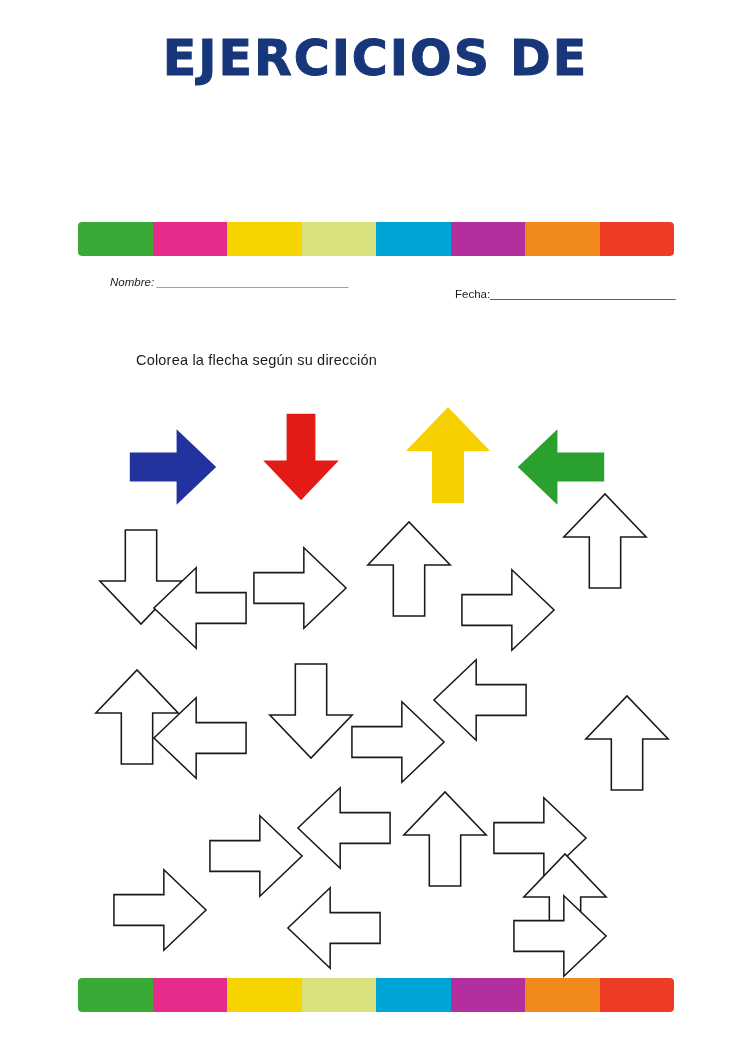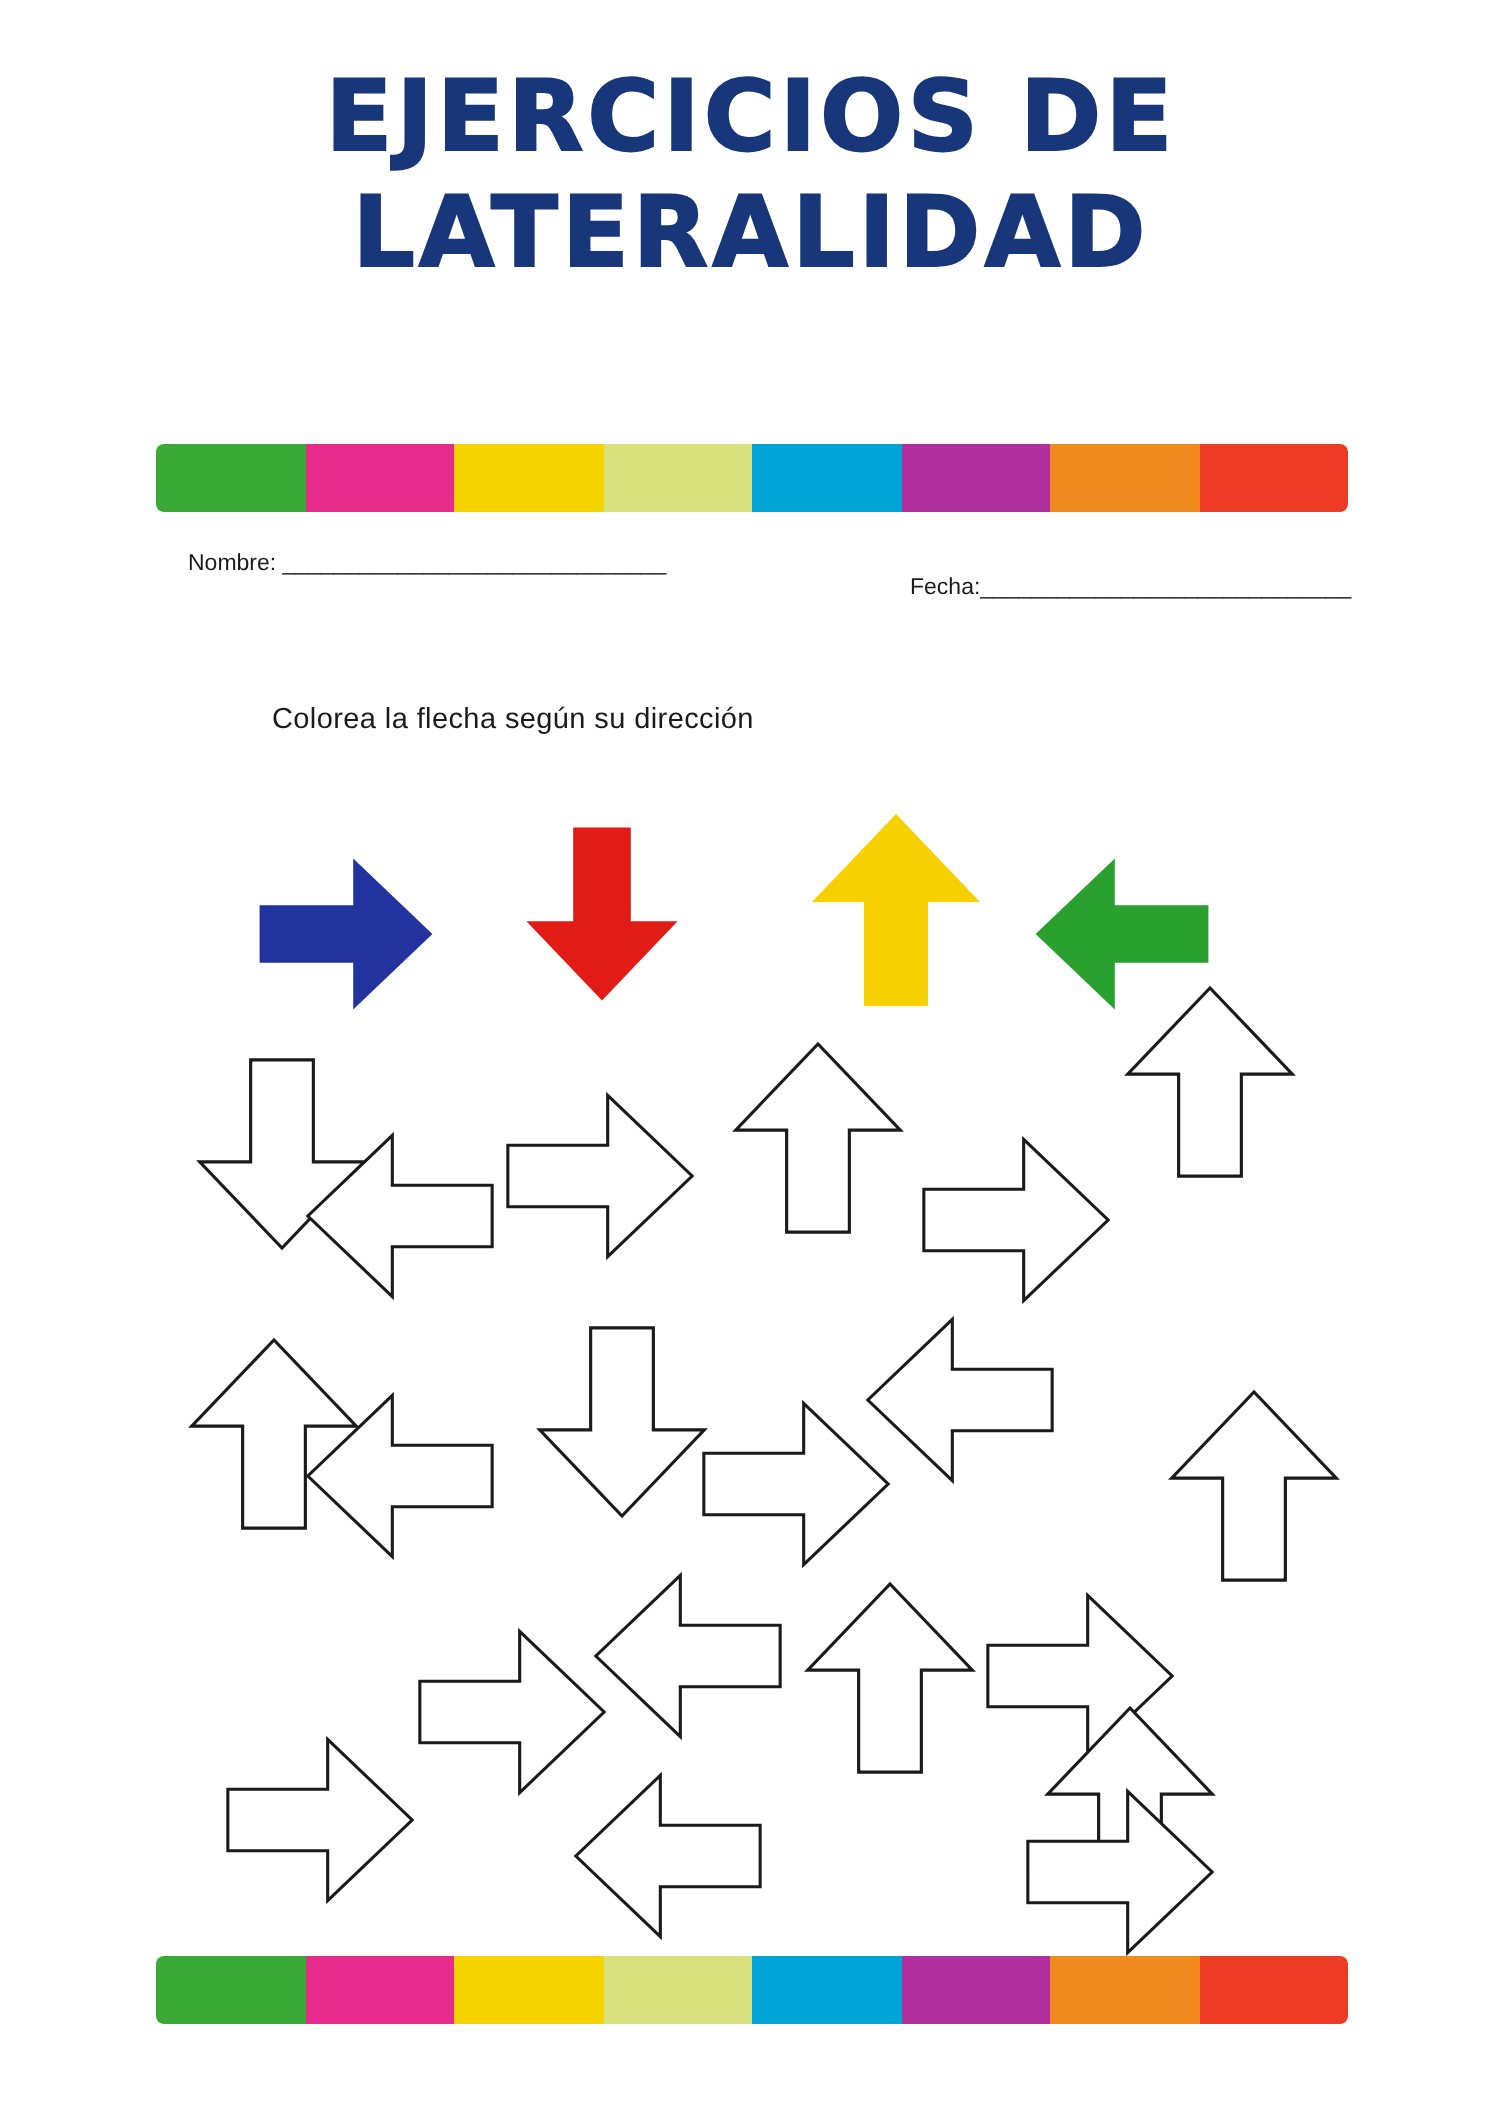--- a/index.html
+++ b/index.html
@@ -59,23 +59,24 @@
     position: absolute;
     top: 276px;
     left: 0;
     width: 751px;
     font-family: "Liberation Sans", sans-serif;
     font-size: 11.5px;
     color: #1b1b1b;
   }
   .field-nombre {
     position: absolute;
-    left: 94px;
+    left: 110px;
     top: 0;
     white-space: nowrap;
+    font-style: italic;
   }
   .field-fecha {
     position: absolute;
     left: 455px;
     top: 12px;
     white-space: nowrap;
   }
 
   
   .instruction {
@@ -149,21 +150,20 @@
     white-space: nowrap;
   }
 </style>
 </head>
 <body>
 
 <div class="page">
 
   <div class="title-block">
     <div class="title-line">EJERCICIOS DE</div>
-    <div class="title-line">LATERALIDAD</div>
   </div>
 
   <div class="colorbar top" id="colorbar-top">
       <div class="seg" style="background: rgb(58, 169, 53); flex: 72 1 0%;"></div>
       <div class="seg" style="background: rgb(230, 43, 139); flex: 72 1 0%;"></div>
       <div class="seg" style="background: rgb(245, 212, 0); flex: 72 1 0%;"></div>
       <div class="seg" style="background: rgb(217, 224, 126); flex: 72 1 0%;"></div>
       <div class="seg" style="background: rgb(0, 165, 216); flex: 72 1 0%;"></div>
       <div class="seg" style="background: rgb(179, 47, 158); flex: 72 1 0%;"></div>
       <div class="seg" style="background: rgb(240, 138, 29); flex: 72 1 0%;"></div>

